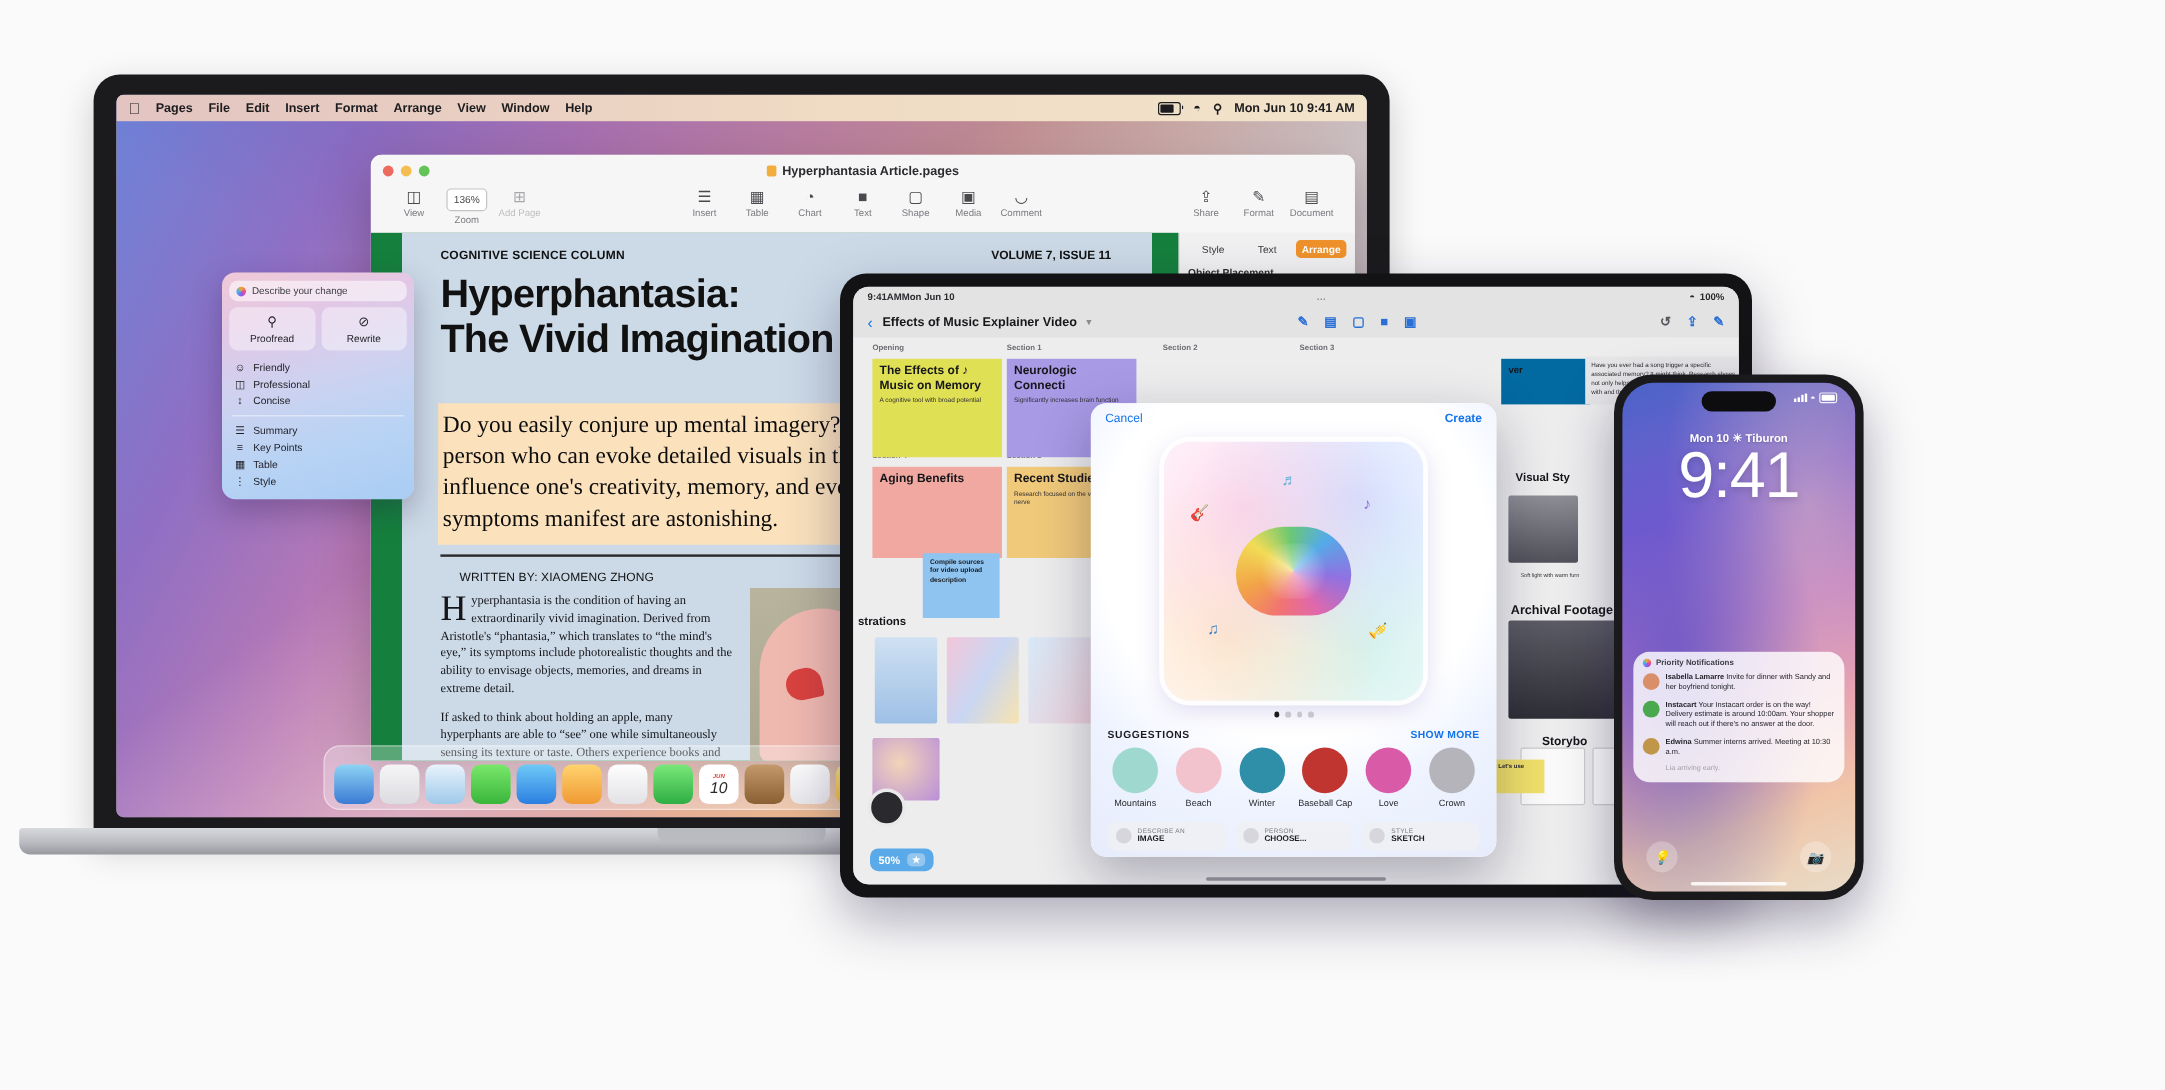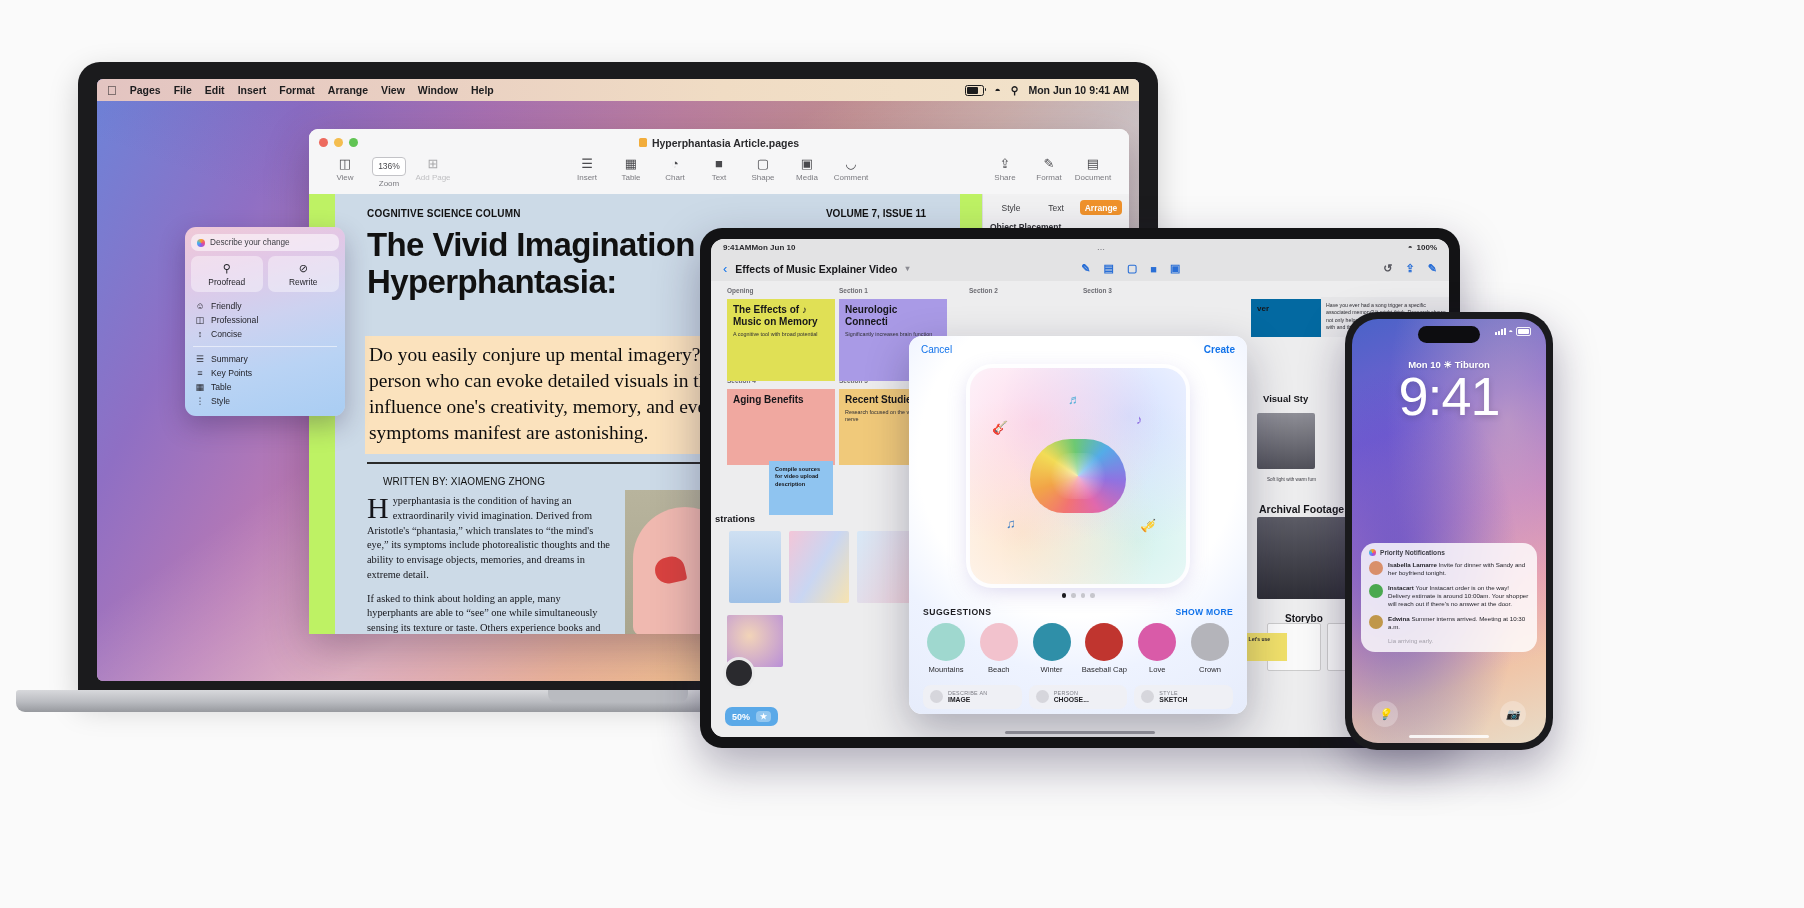--- a/index.html
+++ b/index.html
@@ -52,21 +52,21 @@
   .lights{position:absolute;left:10px;top:9px;display:flex;gap:6px;}
   .lights i{width:9px;height:9px;border-radius:50%;display:block;}
   .doc-ico{width:8px;height:9px;background:#f2ad3c;border-radius:1.5px;}
   .pg-tools{height:38px;background:#f6f6f7;display:flex;align-items:flex-start;
     padding:1px 14px 0;font-size:8px;color:#7b7b80;}
   .tool{display:flex;flex-direction:column;align-items:center;gap:3px;width:44px;}
   .tool .g{font-size:13px;line-height:13px;color:#4a4a4e;}
   .tool.dim{opacity:.45;}
   .tgap{flex:1;}
   .pg-body{position:absolute;left:0;right:0;top:65px;bottom:0;display:flex;}
-  .canvas{flex:1;background:#bef264;position:relative;overflow:hidden;}
+  .canvas{flex:1;background:#15803d;position:relative;overflow:hidden;}
   .sheet{position:absolute;left:26px;right:22px;top:0;bottom:0;background:#ccdae7;}
   .kicker{position:absolute;left:32px;top:14px;font-size:10px;font-weight:700;letter-spacing:.2px;}
   .vol{position:absolute;right:34px;top:14px;font-size:10px;font-weight:700;}
   .headline{position:absolute;left:32px;top:32px;font-size:33px;line-height:1.13;
     font-weight:700;letter-spacing:-.6px;color:#111;}
   .hl-para{position:absolute;left:30px;right:26px;top:142px;background:#fbe2bd;
     padding:6px 4px 8px;font-family:"Liberation Serif",serif;font-size:19.5px;
     line-height:1.33;color:#0d0d0d;}
   .rule{position:absolute;left:32px;right:30px;top:268px;height:2px;background:#2a2a2a;}
   .byline{position:absolute;left:48px;top:282px;font-size:10px;font-weight:400;letter-spacing:.1px;}
@@ -326,22 +326,22 @@
               <span>Document</span>
             </div>
           </div>
 
           <div class="pg-body">
             <div class="canvas">
               <div class="sheet">
                 <div class="kicker">COGNITIVE SCIENCE COLUMN</div>
                 <div class="vol">VOLUME 7, ISSUE 11</div>
                 <div class="headline">
+                  <div>Hyperphantasia:</div>
                   <div>The Vivid Imagination</div>
-                  <div>Hyperphantasia:</div>
                 </div>
                 <div class="hl-para">Do you easily conjure up mental imagery? You may be a hyperphant, a person who can evoke detailed visuals in their mind. This condition can influence one's creativity, memory, and even career. The ways that symptoms manifest are astonishing.</div>
                 <div class="rule"></div>
                 <div class="byline">WRITTEN BY: XIAOMENG ZHONG</div>
                 <div class="cols">
                   <p>
                     <span class="dropcap">H</span>
                     <span>yperphantasia is the condition of having an extraordinarily vivid imagination. Derived from Aristotle's “phantasia,” which translates to “the mind's eye,” its symptoms include photorealistic thoughts and the ability to envisage objects, memories, and dreams in extreme detail.</span>
                   </p>
                   <p>If asked to think about holding an apple, many hyperphants are able to “see” one while simultaneously sensing its texture or taste. Others experience books and</p>
@@ -415,20 +415,43 @@
               <span class="g">▦</span>
               <span>Table</span>
             </div>
             <div class="wt-item">
               <span class="g">⋮</span>
               <span>Style</span>
             </div>
           </div>
         </div>
 
+        <div class="dock">
+          <i style="background:linear-gradient(#8fd3f4,#3a7bd5)"></i>
+          <i style="background:linear-gradient(#f5f5f7,#dcdce0)"></i>
+          <i style="background:linear-gradient(#e9f3fb,#9ec9ea)"></i>
+          <i style="background:linear-gradient(#79e86b,#39b63a)"></i>
+          <i style="background:linear-gradient(#6fc9f7,#2b7fe0)"></i>
+          <i style="background:linear-gradient(#ffd36e,#f09a33)"></i>
+          <i style="background:linear-gradient(#fefefe,#e2e2e6)"></i>
+          <i style="background:linear-gradient(#7ae87a,#2fae43)"></i>
+          <i style="background:#fff;position:relative;display:flex;flex-direction:column;align-items:center;justify-content:center;">
+            <span style="font-size:5px;color:#e0443d;font-weight:700;line-height:6px;">JUN</span>
+            <span style="font-size:13px;color:#2a2a2e;font-weight:400;line-height:13px;">10</span>
+          </i>
+          <i style="background:linear-gradient(#c49a6c,#8a5f33)"></i>
+          <i style="background:linear-gradient(#fdfdfd,#e8e8ec)"></i>
+          <i style="background:linear-gradient(#ffe58a,#f2c23e)"></i>
+          <i style="background:linear-gradient(#fdfdfd,#e4e4e8)"></i>
+          <i style="background:linear-gradient(#3a3a3e,#1b1b1f)"></i>
+          <i style="background:linear-gradient(#2b2b30,#101014)"></i>
+          <i style="background:linear-gradient(#fb5c74,#e0364f)"></i>
+          <i style="background:linear-gradient(#fb4f4f,#d32020)"></i>
+          <i style="background:linear-gradient(#4fa8f5,#1f6fe0)"></i>
+        </div>
 
         <div class="mac-notch"></div>
       </div>
     </div>
     <div class="mac-base">
       <div class="mac-notchcut"></div>
     </div>
   </div>
 
   <div class="ipad">

